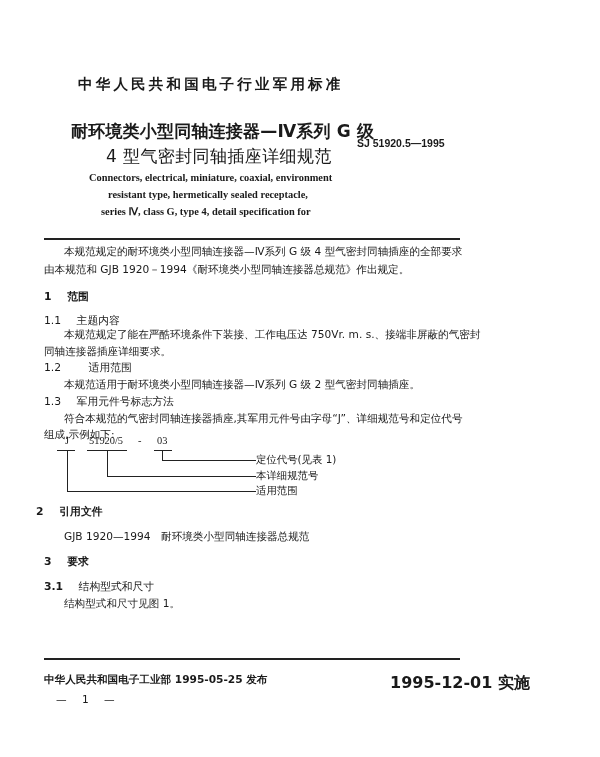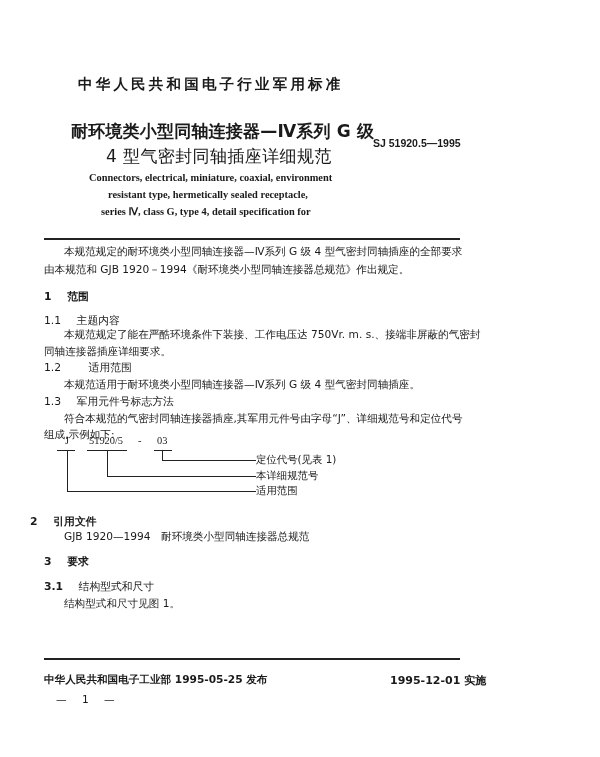--- a/index.html
+++ b/index.html
@@ -5,34 +5,34 @@
   html, body { margin: 0; padding: 0; background: #ffffff; }
   body {
     width: 600px; height: 757px; position: relative; overflow: hidden;
     font-family: "DejaVu Sans", "Liberation Sans", sans-serif;
     color: #1a1a1a;
   }
   .abs { position: absolute; white-space: nowrap; }
   .std-header { left: 78px; top: 75px; font-size: 14.5px; font-weight: bold; letter-spacing: 3.2px; }
   .title1 { left: 71px; top: 120px; font-size: 17px; font-weight: bold; letter-spacing: 0.2px; }
   .title2 { left: 106px; top: 145px; font-size: 17px; font-weight: normal; letter-spacing: 0.4px; }
-  .std-code { left: 357px; top: 137px; font-size: 10.5px; font-weight: bold; font-family: "Liberation Sans", sans-serif; margin-left: 16px; }
+  .std-code { left: 357px; top: 137px; font-size: 10.5px; font-weight: bold; font-family: "Liberation Sans", sans-serif; }
   .en { font-family: "Liberation Serif", serif; font-weight: bold; font-size: 10.4px; }
   .en1 { left: 89px; top: 172px; }
   .en2 { left: 108px; top: 189px; }
   .en3 { left: 101px; top: 205px; }
   .rule { position: absolute; height: 2px; background: #222; }
   .body-text { font-size: 10.6px; }
   .heading { font-size: 10.8px; font-weight: bold; }
   .diagram { position: absolute; left: 40px; top: 433px; width: 300px; height: 65px; }
   .diagram .lbl { position: absolute; font-size: 10.4px; white-space: nowrap; font-family: "Liberation Serif", serif; }
   .diagram .cn { font-family: "DejaVu Sans", sans-serif; font-size: 10.4px; }
   .line { position: absolute; background: #222; }
   .footer-left { left: 44px; top: 673px; font-size: 10.6px; font-weight: bold; }
-  .footer-right { left: 390px; top: 673px; font-size: 11px; font-weight: bold; text-align: right; }
+  .footer-right { left: 390px; top: 673px; font-size: 16px; font-weight: bold; text-align: right; }
   .page-num { left: 56px; top: 693px; font-size: 10.6px; letter-spacing: 6px; }
 </style>
 </head>
 <body>
 
 <div class="abs std-header">中华人民共和国电子行业军用标准</div>
 <div class="abs title1">耐环境类小型同轴连接器—Ⅳ系列 G 级</div>
 <div class="abs title2">4 型气密封同轴插座详细规范</div>
 <div class="abs std-code">SJ 51920.5—1995</div>
 
@@ -54,21 +54,21 @@
   <span>1.1</span>
   <span style="margin-left:12px;font-family:Liberation Mono, monospace;">主题内容</span>
 </div>
 <div class="abs body-text" style="left:64px; top:328px;">本规范规定了能在严酷环境条件下装接、工作电压达 750Vr. m. s.、接端非屏蔽的气密封</div>
 <div class="abs body-text" style="left:44px; top:345px;">同轴连接器插座详细要求。</div>
 
 <div class="abs heading" style="left:44px; top:361px; font-weight:normal;">
   <span>1.2</span>
   <span style="margin-left:24px;">适用范围</span>
 </div>
-<div class="abs body-text" style="left:64px; top:378px;">本规范适用于耐环境类小型同轴连接器—Ⅳ系列 G 级 4 型气密封同轴插座。</div>
+<div class="abs body-text" style="left:64px; top:378px;">本规范适用于耐环境类小型同轴连接器—Ⅳ系列 G 级 2 型气密封同轴插座。</div>
 
 <div class="abs heading" style="left:44px; top:395px; font-weight:normal;">
   <span>1.3</span>
   <span style="margin-left:12px;">军用元件号标志方法</span>
 </div>
 <div class="abs body-text" style="left:64px; top:412px;">符合本规范的气密封同轴连接器插座,其军用元件号由字母“J”、详细规范号和定位代号</div>
 <div class="abs body-text" style="left:44px; top:428px;">组成,示例如下:</div>
 
 <div class="diagram">
   <span class="lbl" style="left:25px; top:2px;">J</span>
@@ -85,21 +85,21 @@
   <div class="line" style="left:67px; top:17px; width:1px; height:26px;"></div>
   <div class="line" style="left:67px; top:43px; width:149px; height:1px;"></div>
   <div class="line" style="left:27px; top:17px; width:1px; height:41px;"></div>
   <div class="line" style="left:27px; top:58px; width:189px; height:1px;"></div>
 
   <span class="lbl cn" style="left:216px; top:20px;">定位代号(见表 1)</span>
   <span class="lbl cn" style="left:216px; top:36px;">本详细规范号</span>
   <span class="lbl cn" style="left:216px; top:51px;">适用范围</span>
 </div>
 
-<div class="abs heading" style="left:30px; top:505px;margin-top:10px;">
+<div class="abs heading" style="left:36px; top:505px;">
   <span>2</span>
   <span style="margin-left:12px;">引用文件</span>
 </div>
 <div class="abs body-text" style="left:64px; top:530px;">GJB 1920—1994　耐环境类小型同轴连接器总规范</div>
 
 <div class="abs heading" style="left:44px; top:555px;">
   <span>3</span>
   <span style="margin-left:12px;">要求</span>
 </div>
 

